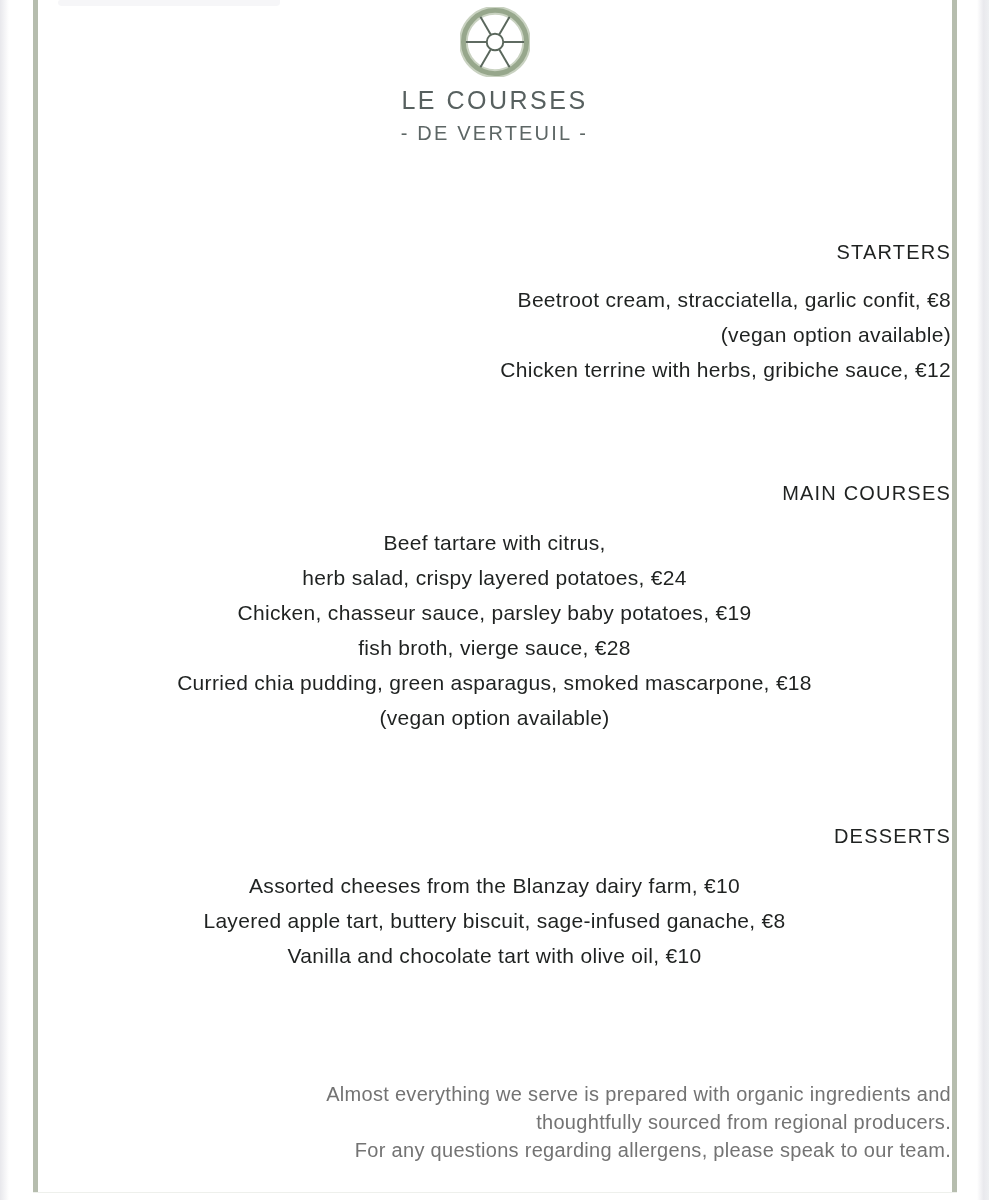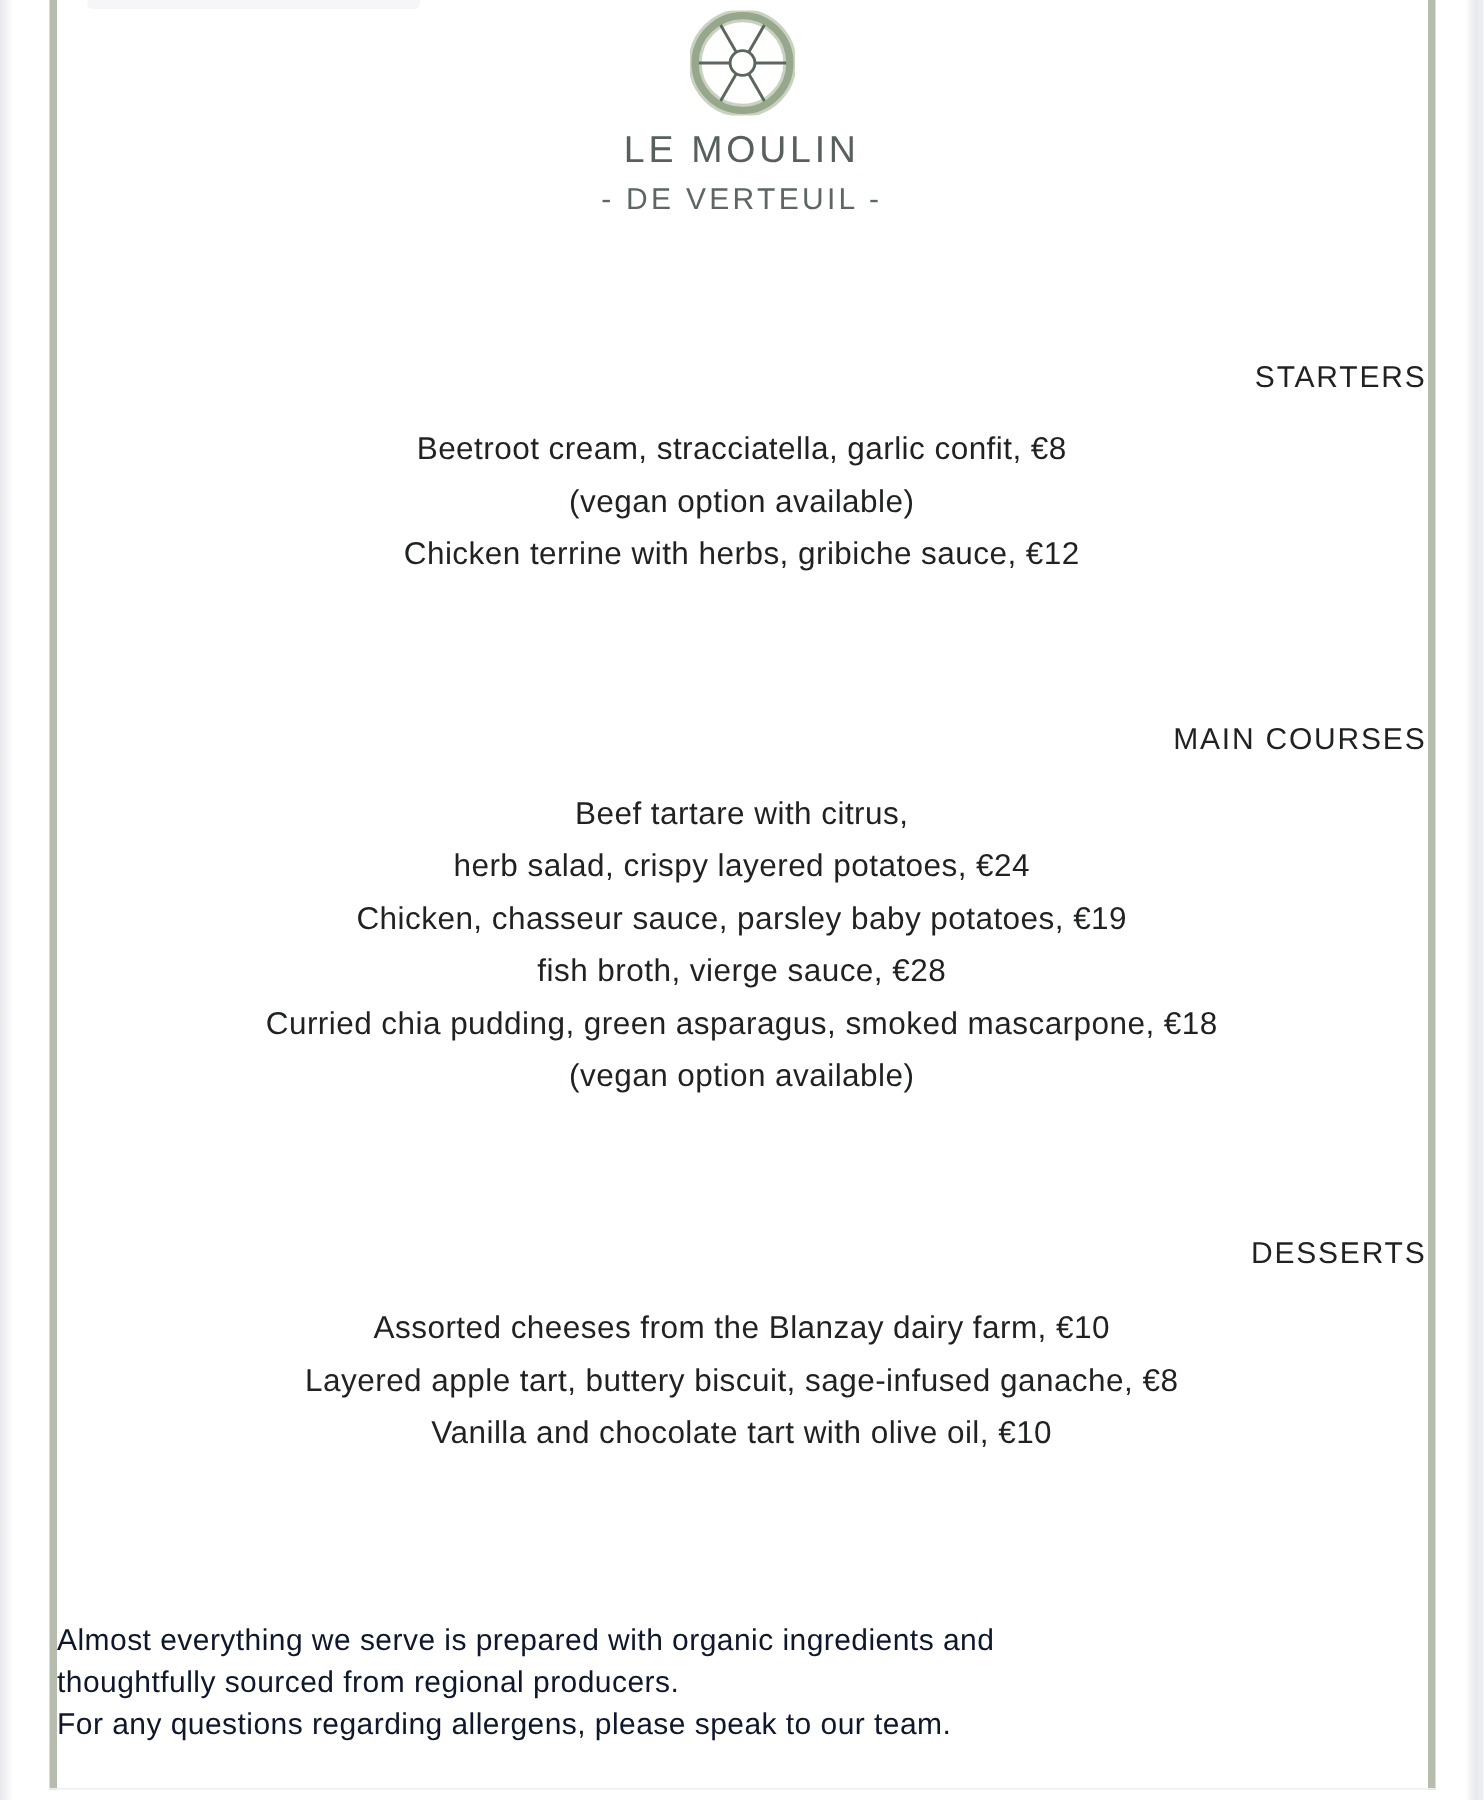--- a/index.html
+++ b/index.html
@@ -64,30 +64,30 @@
   .title-starters { top: 224px; }
   .title-mains    { top: 465px; }
   .title-desserts { top: 808px; padding-left: 16px; }
 
   
   .menu-lines {
     position: absolute; left: 38px; right: 38px; text-align: center;
     font-size: 21px; line-height: 35px;
     color: #1f2221; letter-spacing: 0.3px;
   }
-  .lines-starters { top: 282px; }
+  .lines-starters { top: 282px; text-align: right; }
   .lines-mains    { top: 525px; }
   .lines-desserts { top: 868px; }
   .menu-line { white-space: nowrap; }
 
   
   .footer-note {
-    position: absolute; left: 38px; right: 38px; top: 1080px; text-align: left;
+    position: absolute; left: 38px; right: 38px; top: 1080px; text-align: right;
     font-size: 20px; line-height: 28px;
-    color: #0f172a; letter-spacing: 0.3px;
+    color: #737373; letter-spacing: 0.3px;
   }
 </style>
 </head>
 <body>
 
 <div class="page">
 
   <div class="edge-left"></div>
   <div class="edge-right"></div>
   <div class="top-fragment"></div>
@@ -103,21 +103,21 @@
       <g stroke="#5a675c" stroke-width="2" fill="none">
         <circle cx="36" cy="36" r="8.5"></circle>
         <line x1="44.5" y1="36" x2="66" y2="36"></line>
         <line x1="27.5" y1="36" x2="6" y2="36"></line>
         <line x1="40.25" y1="28.6" x2="51" y2="10"></line>
         <line x1="31.75" y1="28.6" x2="21" y2="10"></line>
         <line x1="31.75" y1="43.4" x2="21" y2="62"></line>
         <line x1="40.25" y1="43.4" x2="51" y2="62"></line>
       </g>
     </svg>
-    <div class="brand-name">LE MOULIN</div>
+    <div class="brand-name">LE COURSES</div>
     <div class="brand-sub">- DE VERTEUIL -</div>
   </header>
 
   <h2 class="section-title title-starters">STARTERS</h2>
   <div class="menu-lines lines-starters">
       <div class="menu-line">Beetroot cream, stracciatella, garlic confit, €8</div>
       <div class="menu-line">(vegan option available)</div>
       <div class="menu-line">Chicken terrine with herbs, gribiche sauce, €12</div>
     </div>
 

